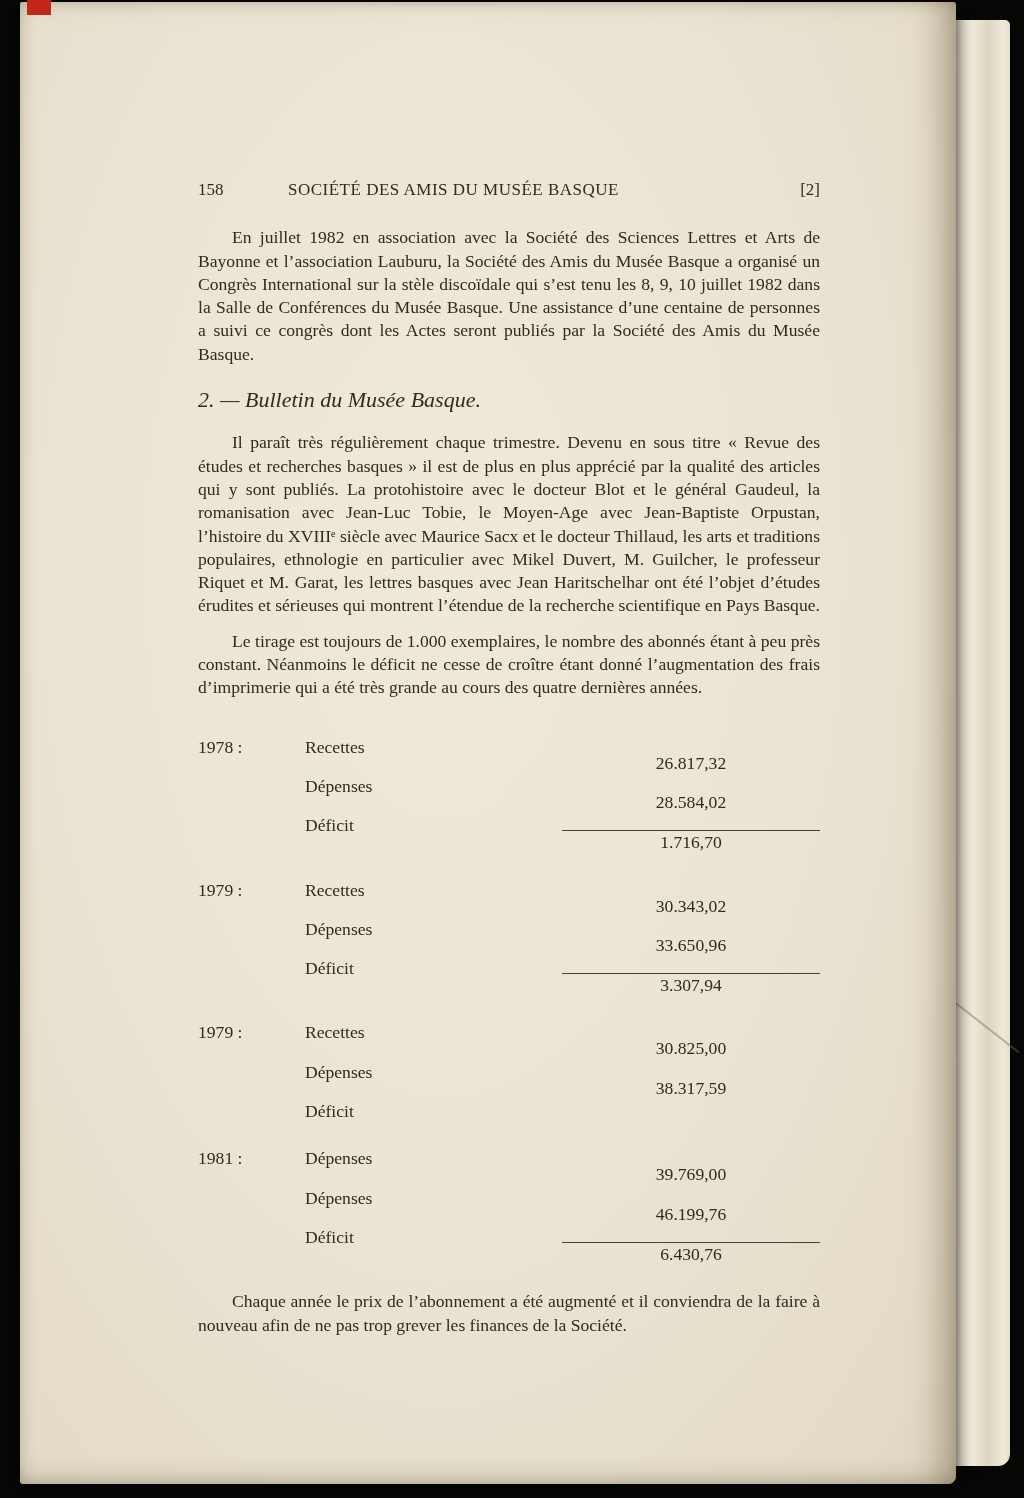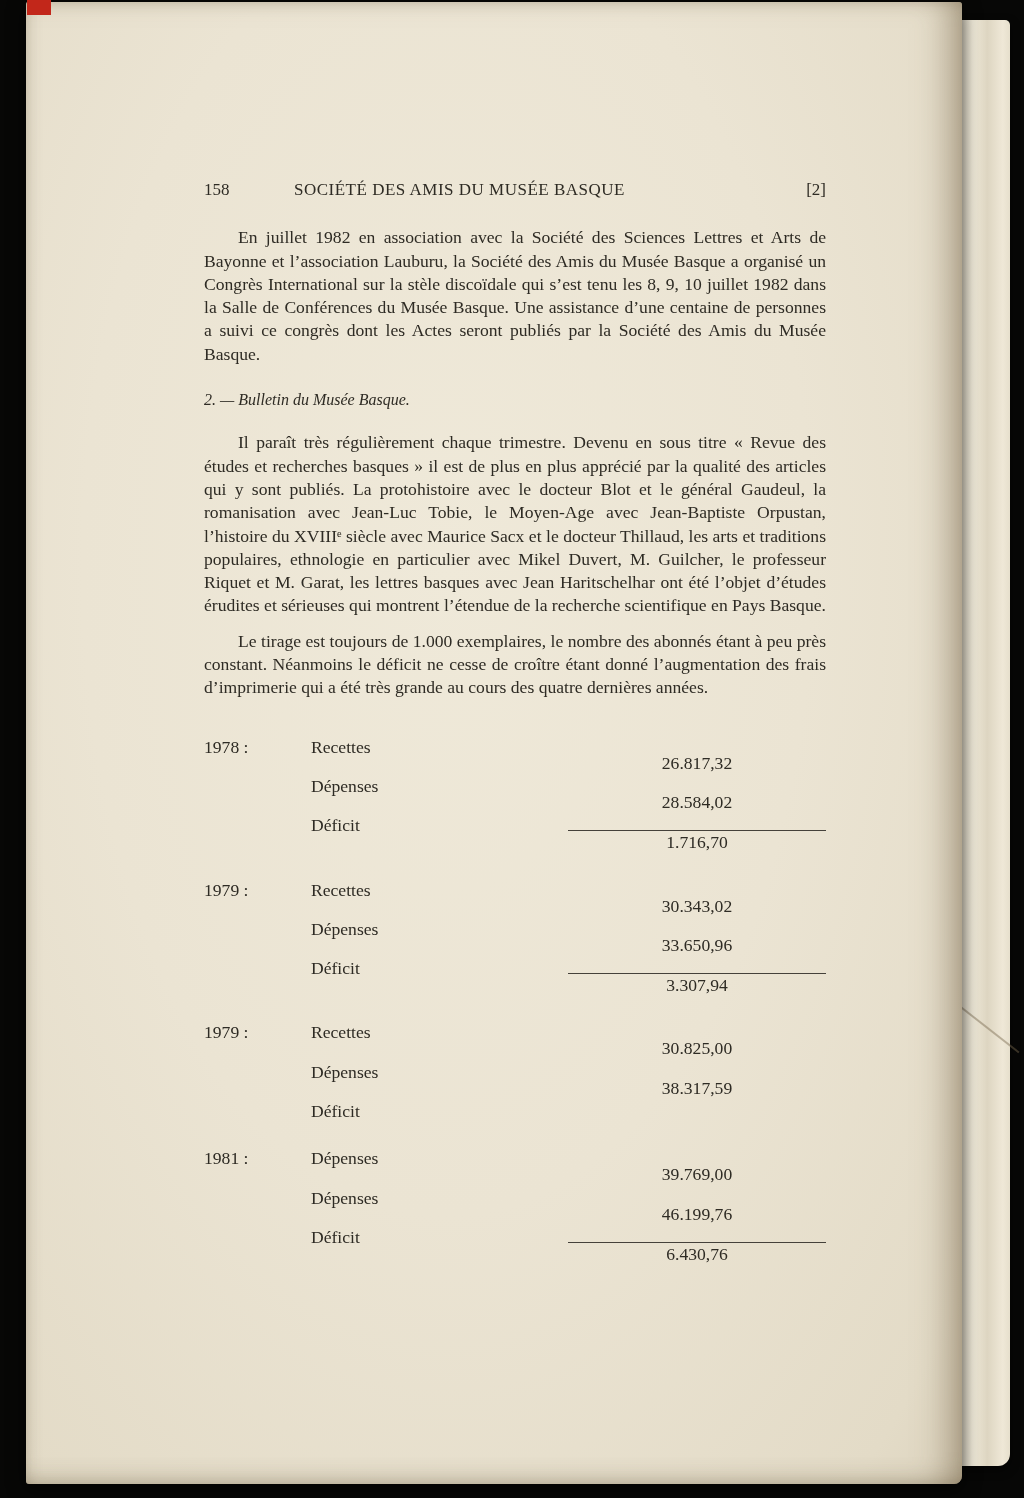--- a/index.html
+++ b/index.html
@@ -15,42 +15,42 @@
     background:linear-gradient(90deg,#b9b19c 0%,#ece5d3 18%,#f2ecdb 38%,#ddd5c1 62%,#efe8d7 88%,#e6dfcc 100%);
     border-radius:0 5px 12px 0;
     box-shadow:0 4px 10px rgba(0,0,0,.6);
   }
   .crease{
     position:absolute;left:-8px;top:1005px;width:86px;height:2px;
     background:rgba(120,104,78,.45);transform:rotate(38deg);
   }
   
   .page-main{
-    position:absolute;left:26px;top:2px;width:936px;height:1482px;z-index:2;
+    position:absolute;left:20px;top:2px;width:936px;height:1482px;z-index:2;
     background:radial-gradient(ellipse at 45% 38%,#efe9d9 0%,#ebe4d3 50%,#e3dbc7 90%,#ddd4bf 100%);
     border-radius:2px 3px 8px 3px;
     box-shadow:
       inset -28px 0 36px -18px rgba(105,88,58,.55),
       inset 10px 0 18px -12px rgba(95,80,52,.30),
       inset 0 -16px 24px -16px rgba(95,80,52,.35),
       inset 0 10px 16px -12px rgba(95,80,52,.25),
       0 5px 18px rgba(0,0,0,.75);
   }
   .text-block{
     position:absolute;left:178px;top:176px;width:622px;
     color:#2e2b24;font-size:17.6px;line-height:23.3px;
   }
   .page-header{display:flex;align-items:baseline;margin:0 0 25px 0;font-size:17px;}
   .page-header .pg{width:90px;text-align:left;}
   .page-header .running-title{flex:1;text-align:left;letter-spacing:.5px;}
   .page-header .ref{width:60px;text-align:right;}
   .para{margin:0 0 12px 0;text-align:justify;}
   .indent{text-indent:34px;}
   .section-heading{
-    font-style:italic;font-weight:normal;font-size:16px;line-height:23.3px;
+    font-style:italic;font-weight:normal;font-size:22px;line-height:23.3px;
     margin:22px 0 20px 0;
   }
   .accounts{margin-top:36px;}
   .acct-group{margin-bottom:24px;}
   .acct-row{display:flex;line-height:23.3px;}
   .acct-row .year{width:107px;}
   .acct-row .lbl{flex:1;}
   .acct-row .val{width:258px;text-align:center;margin-top:16px;}
   .acct-row .val.ruled{border-top:1.5px solid #45413a;}
   .closing{margin-top:22px;}
@@ -150,16 +150,17 @@
           </div>
           <div class="acct-row">
             <span class="year"></span>
             <span class="lbl">Déficit</span>
             <span class="val ruled">6.430,76</span>
           </div>
         </div>
 
       </div>
 
+      <p class="para indent closing">Chaque année le prix de l’abonnement a été augmenté et il conviendra de la faire à nouveau afin de ne pas trop grever les finances de la Société.</p>
 
     </div>
   </div>
 </div>
 
 </body></html>

